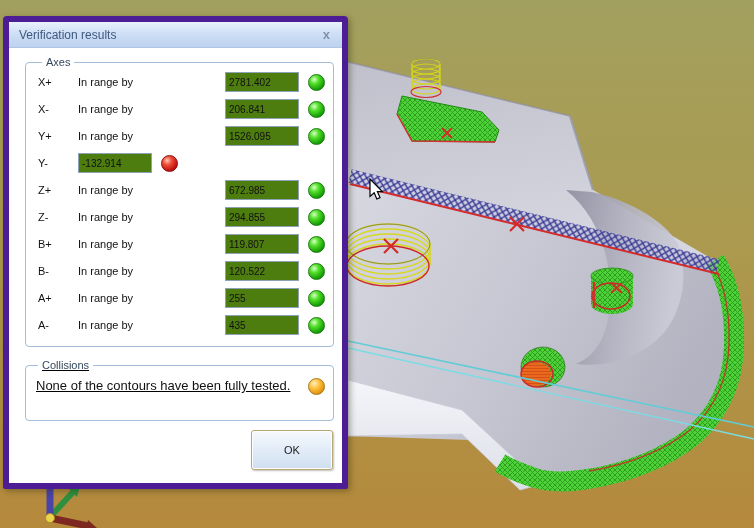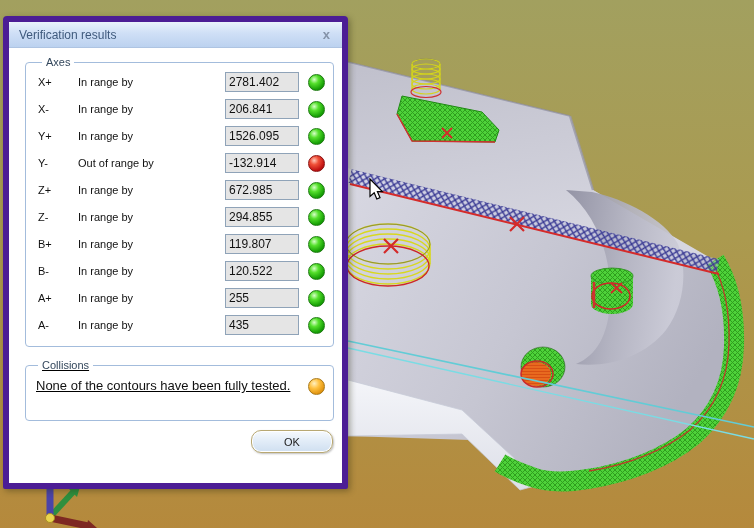--- a/index.html
+++ b/index.html
@@ -18,32 +18,32 @@
   .close{font-size:13px;font-weight:bold;color:#8593a9;cursor:default;padding:0 2px;line-height:1;}
   .dlg-body{padding:8px 8px 0 16px;}
   fieldset{margin:0;border:1px solid #a3bcdc;border-radius:4px;}
   legend{font-size:11px;color:#33475c;padding:0 4px;margin-left:4px;}
   .axes-fs{padding:4px 8px 4px 12px;}
   .row{display:flex;align-items:center;height:20px;margin-bottom:7px;}
   .row.ggap{margin-top:7px;}
   .axis{width:40px;font-size:11px;color:#111;}
   .status{flex:1;font-size:11px;color:#111;}
   .val{width:66px;height:16px;border:1px solid #8fa3b8;font-family:"Liberation Sans",sans-serif;
-       font-size:12px;color:#111;padding:1px 3px;margin-right:9px;background:#e5e5e5;}
+       font-size:10px;color:#111;padding:1px 3px;margin-right:9px;background:#4d7c0f;}
   .led{width:15px;height:15px;border-radius:50%;flex:0 0 auto;}
   .led.green{background:radial-gradient(circle at 35% 30%,#d8ffca 0%,#55e02c 30%,#17a006 70%,#0b7a00 100%);border:1px solid #1c7a10;}
   .led.red{background:radial-gradient(circle at 35% 30%,#ffc8b8 0%,#f05038 30%,#c01212 70%,#8f0808 100%);border:1px solid #8a1010;}
   .led.amber{background:radial-gradient(circle at 35% 30%,#fff0c0 0%,#ffc140 35%,#e0920e 75%,#b06c08 100%);border:1px solid #a87818;}
   .coll-fs{margin-top:12px;height:52px;padding:4px 8px 4px 8px;text-decoration:underline;}
   .coll-line{display:flex;align-items:flex-start;gap:8px;padding:3px 0 0 2px;}
   .coll-msg{flex:1;font-size:13px;color:#111;}
   .ok-row{display:flex;justify-content:flex-end;padding:9px 1px 0 0;}
-  .ok{width:82px;height:23px;font-family:"Liberation Sans",sans-serif;font-size:11px;color:#222;
+  .ok{width:82px;height:40px;font-family:"Liberation Sans",sans-serif;font-size:11px;color:#222;
       background:linear-gradient(#f7fafd,#e3edf8 45%,#cfdff0);
-      border:1px solid #b8a873;border-radius:10px;
+      border:1px solid #b8a873;border-radius:3px;
       box-shadow:inset 0 0 0 1px #ffffff,1px 1px 2px rgba(0,0,0,.25);}
   .cursor{position:absolute;left:369px;top:178px;z-index:20;}
 </style>
 </head>
 <body>
 
 <div class="stage">
 
   <svg class="scene" width="754" height="528" viewBox="0 0 754 528">
     <defs>
@@ -212,21 +212,20 @@
       <span class="led green"></span>
     </div>
             <div class="row ggap">
       <span class="axis">Y+</span>
       <span class="status">In range by</span>
       <input class="val" type="text" value="1526.095" style="">
       <span class="led green"></span>
     </div>
             <div class="row">
       <span class="axis">Y-</span>
-      <span class="status">Out of range by</span>
       <input class="val" type="text" value="-132.914" style="">
       <span class="led red"></span>
     </div>
             <div class="row ggap">
       <span class="axis">Z+</span>
       <span class="status">In range by</span>
       <input class="val" type="text" value="672.985" style="">
       <span class="led green"></span>
     </div>
             <div class="row">

